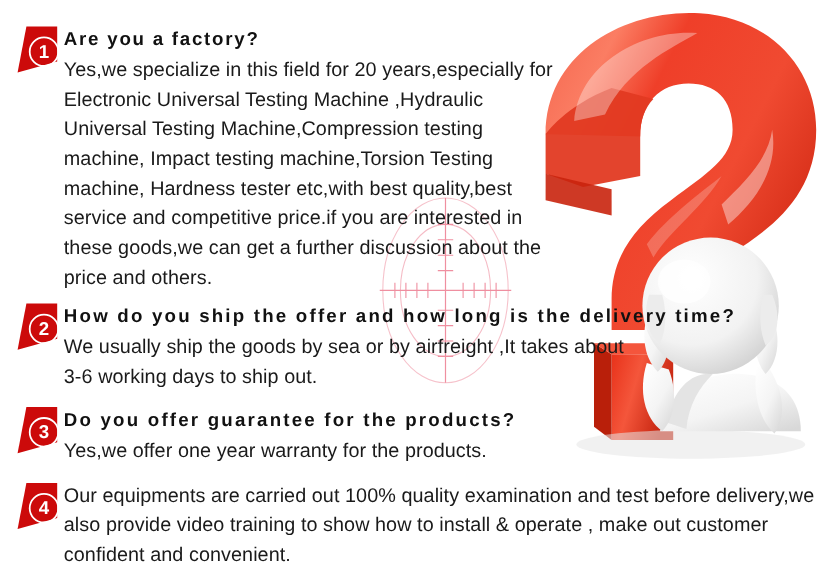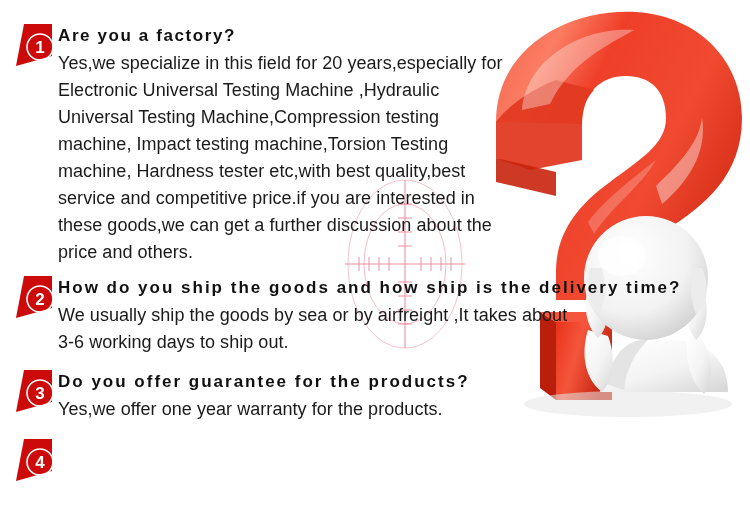--- a/index.html
+++ b/index.html
@@ -255,21 +255,21 @@
     </div>
 
     <div class="faq-item i2">
       <div class="badge">
         <svg width="48" height="48" viewBox="0 0 48 48" xmlns="http://www.w3.org/2000/svg">
           <path d="M 14 2 L 42 2 L 42 34 L 6 44 Z" fill="#cc0a0a"></path>
           <circle cx="30" cy="25" r="13" fill="none" stroke="#ffffff" stroke-width="1.6"></circle>
           <text x="30" y="25" font-family="Liberation Sans, sans-serif" font-size="17" font-weight="700" fill="#ffffff" text-anchor="middle" dominant-baseline="central">2</text>
         </svg>
       </div>
-      <p class="q-text wide">How do you ship the goods and how ship is the delivery time?</p>
+      <p class="q-text wide">How do you ship the offer and how long is the delivery time?</p>
       <p class="a-text mid">We usually ship the goods by sea or by airfreight ,It takes about 3-6 working days to ship out.</p>
     </div>
 
     <div class="faq-item i3">
       <div class="badge">
         <svg width="48" height="48" viewBox="0 0 48 48" xmlns="http://www.w3.org/2000/svg">
           <path d="M 14 2 L 42 2 L 42 34 L 6 44 Z" fill="#cc0a0a"></path>
           <circle cx="30" cy="25" r="13" fill="none" stroke="#ffffff" stroke-width="1.6"></circle>
           <text x="30" y="25" font-family="Liberation Sans, sans-serif" font-size="17" font-weight="700" fill="#ffffff" text-anchor="middle" dominant-baseline="central">3</text>
         </svg>
@@ -279,16 +279,17 @@
     </div>
 
     <div class="faq-item i4">
       <div class="badge">
         <svg width="48" height="48" viewBox="0 0 48 48" xmlns="http://www.w3.org/2000/svg">
           <path d="M 14 2 L 42 2 L 42 34 L 6 44 Z" fill="#cc0a0a"></path>
           <circle cx="30" cy="25" r="13" fill="none" stroke="#ffffff" stroke-width="1.6"></circle>
           <text x="30" y="25" font-family="Liberation Sans, sans-serif" font-size="17" font-weight="700" fill="#ffffff" text-anchor="middle" dominant-baseline="central">4</text>
         </svg>
       </div>
+      <p class="a-text full">Our equipments are carried out 100% quality examination and test before delivery,we also provide video training to show how to install &amp; operate , make out customer confident and convenient.</p>
     </div>
 
   </div>
 </div>
 
 </body></html>

